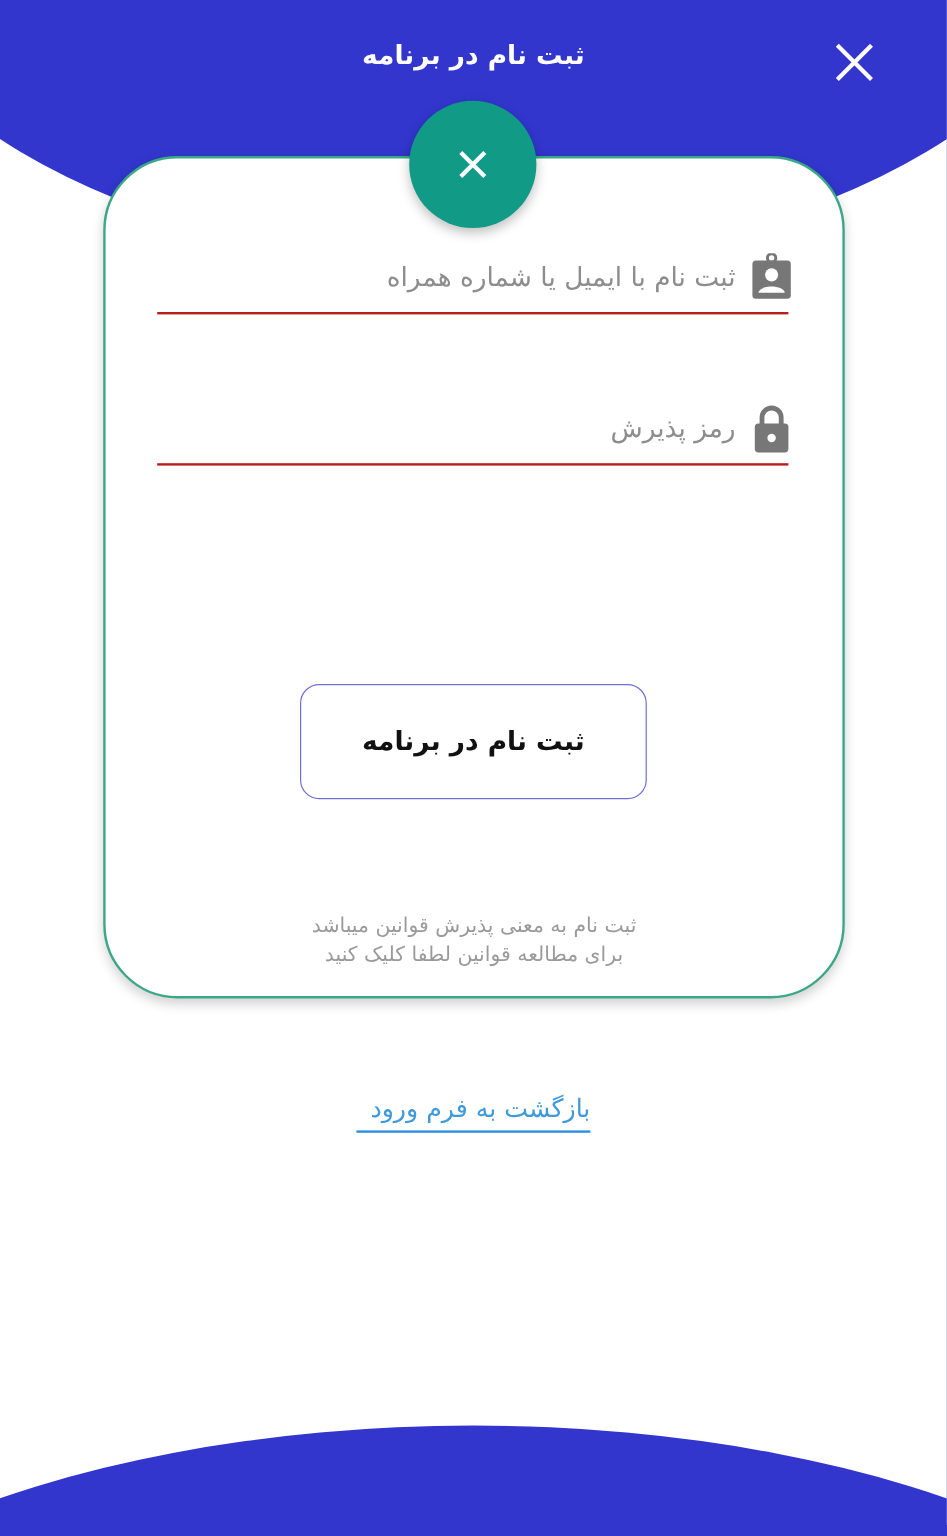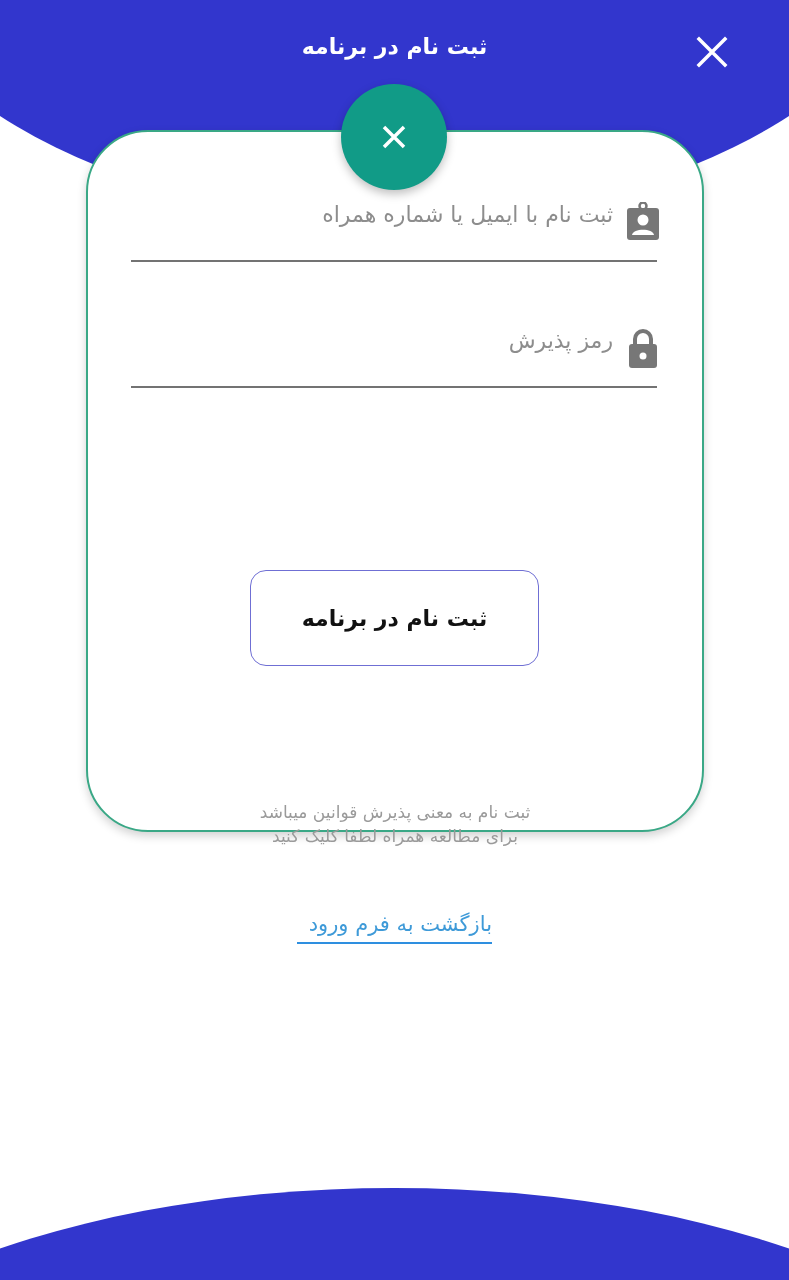--- a/index.html
+++ b/index.html
@@ -41,42 +41,42 @@
     .fab {
       position: absolute; left: 341px; top: 84px;
       width: 106px; height: 106px; border-radius: 50%;
       background: #119b87;
       box-shadow: 0 4px 10px rgba(0,0,0,0.25);
       display: flex; align-items: center; justify-content: center;
       cursor: pointer;
     }
     .field {
       position: absolute; left: 131px; width: 526px; height: 58px;
-      border-bottom: 2px solid #737373;
+      border-bottom: 2px solid #b91c1c;
       direction: rtl;
-      display: flex; 
+      display: flex; align-items: center;
     }
     .field .icon { width: 40px; height: 40px; margin-right: -6px; margin-left: 10px; display:flex; align-items:center; justify-content:center;}
     .field .ph {
       color: #8d8d8d; font-size: 22px;
     }
     .field-email { top: 202px; }
     .field-pass { top: 328px; }
     .submit {
       position: absolute; left: 250px; top: 570px;
       width: 287px; height: 94px;
       border: 1px solid #6f6fd4;
       border-radius: 16px;
       background: #ffffff;
       display: flex; align-items: center; justify-content: center;
       font-size: 22px; font-weight: bold; color: #111111;
       direction: rtl; cursor: pointer;
     }
     .terms {
-      position: absolute; left: 150px; width: 490px; top: 800px;
+      position: absolute; left: 150px; width: 490px; top: 760px;
       text-align: center; direction: rtl;
       color: #9a9a9a; font-size: 17px; line-height: 24px;
       cursor: pointer;
     }
     .back-link {
       position: absolute; left: 297px; top: 912px;
       width: 195px; 
       color: #3e9ad8; font-size: 21px; direction: rtl;
       border-bottom: 2px solid #2e8fe0;
       padding-bottom: 6px;
@@ -127,16 +127,16 @@
   </span>
   <span class="ph">رمز پذیرش</span>
 </div>
 
 <div class="submit">
   <span>ثبت نام در برنامه</span>
 </div>
 
 <div class="terms">
   <div>ثبت نام به معنی پذیرش قوانین میباشد</div>
-  <div>برای مطالعه همراه لطفا کلیک کنید</div>
+  <div>برای مطالعه قوانین لطفا کلیک کنید</div>
 </div>
 
 <div class="back-link">بازگشت به فرم ورود</div>
 
 </body></html>

